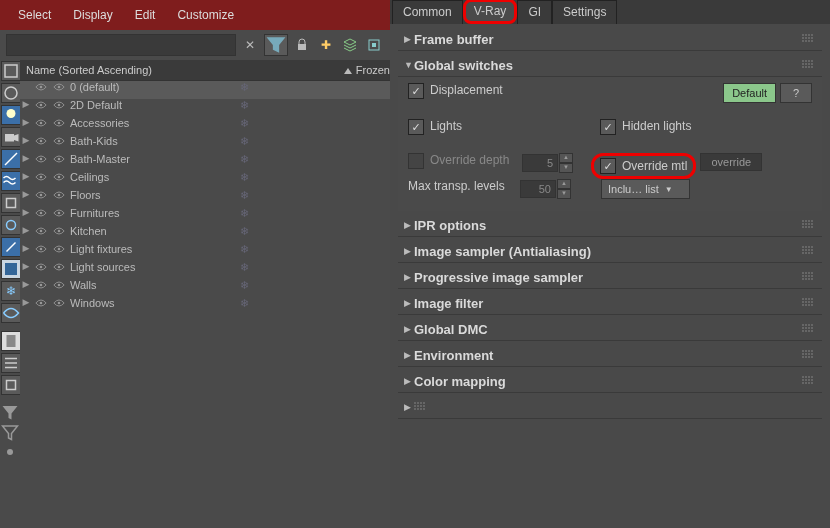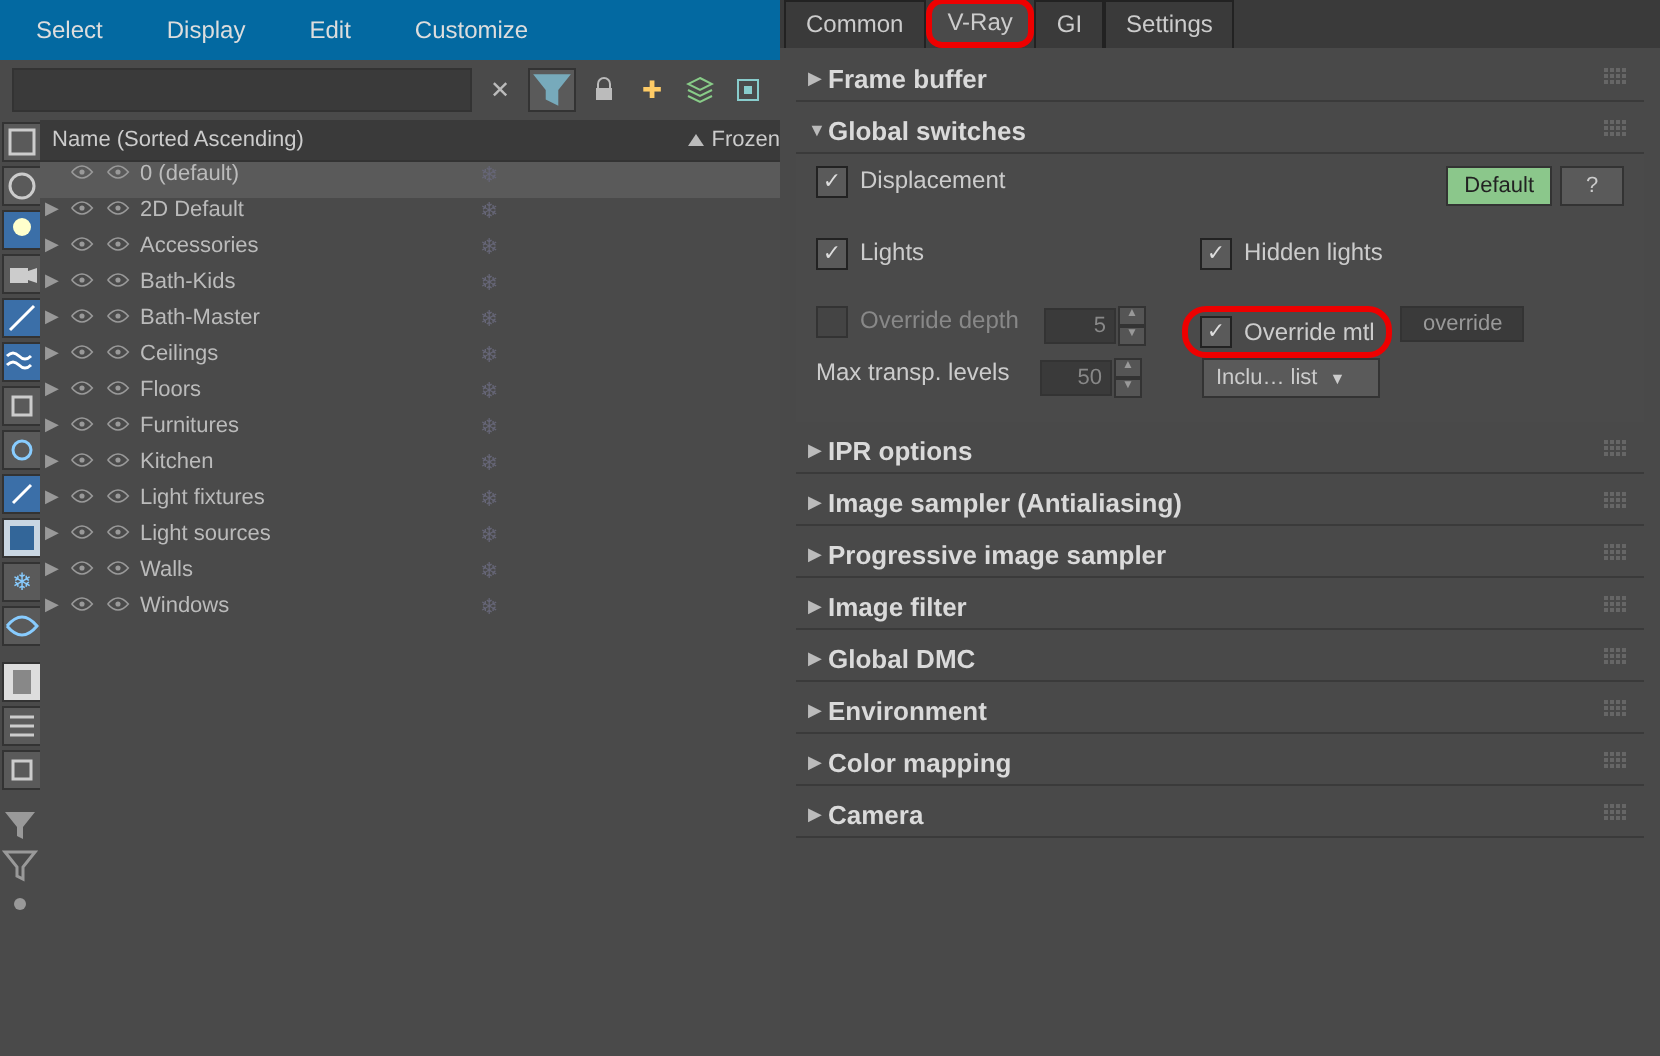--- a/index.html
+++ b/index.html
@@ -1,18 +1,18 @@
 <!DOCTYPE html>
 <html><head>
 <meta charset="utf-8">
 <style>
 html,body{margin:0;padding:0;width:830px;height:528px;background:#4a4a4a;font-family:Arial,sans-serif;font-size:12px;color:#ccc;overflow:hidden}
 .container{display:flex;width:830px;height:528px}
 .left-panel{width:390px;background:#4a4a4a;display:flex;flex-direction:column}
-.menu-bar{display:flex;padding:4px 8px;gap:12px;background:#0369a1;height:22px;align-items:center}
+.menu-bar{display:flex;padding:4px 8px;gap:2px;background:#7f1d1d;height:22px;align-items:center}
 .menu-item{padding:2px 10px;color:#ddd;cursor:pointer}
 .search-row{display:flex;align-items:center;padding:4px 6px;gap:4px;background:#4a4a4a}
 .search-box{flex:1;height:20px;background:#3a3a3a;border:1px solid #333}
 .icon-btn{width:20px;height:20px;display:flex;align-items:center;justify-content:center;color:#bbb;cursor:pointer}
 .icon-btn svg{width:14px;height:14px}
 .filter-btn{width:22px;height:20px;background:#5a5a5a;border:1px solid #333;display:flex;align-items:center;justify-content:center}
 .workspace{display:flex;flex:1;overflow:hidden}
 .side-icons{width:20px;background:#4a4a4a;display:flex;flex-direction:column;padding-top:0}
 .side-icon{width:18px;height:18px;margin:1px;border:1px solid #333;background:#5a5a5a;display:flex;align-items:center;justify-content:center}
 .side-icon.blue{background:#3b6fa8}
@@ -602,21 +602,20 @@
               <div></div>
               <div></div>
               <div></div>
               <div></div>
             </span>
           </div>
         </div>
     <div class="rollout">
           <div class="rollout-hdr">
             <span class="tri">▶</span>
-            <span class="title">Camera</span>
             <span class="grip">
               <div></div>
               <div></div>
               <div></div>
               <div></div>
               <div></div>
               <div></div>
               <div></div>
               <div></div>
               <div></div>

